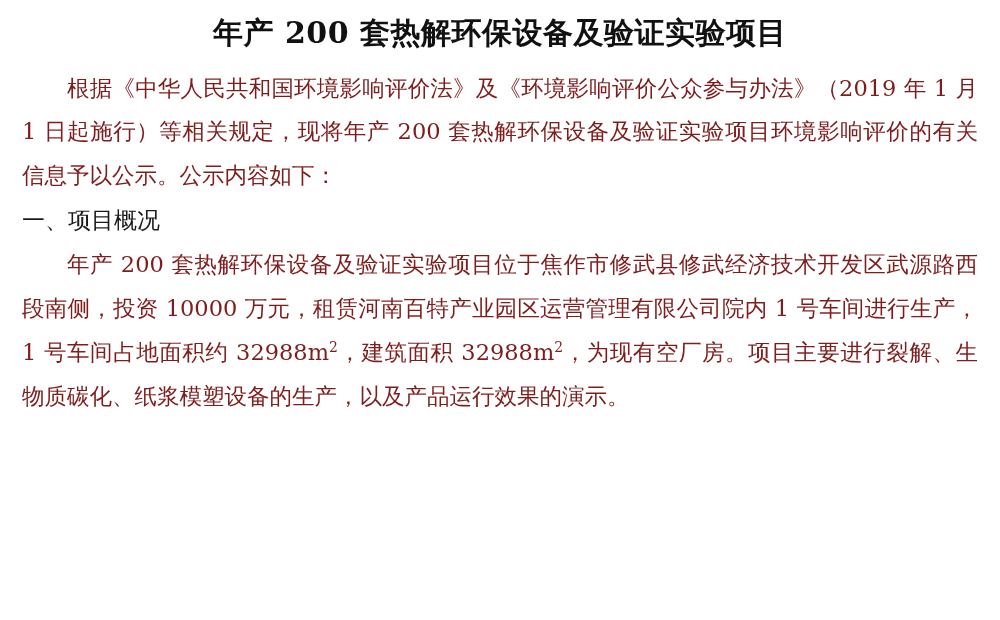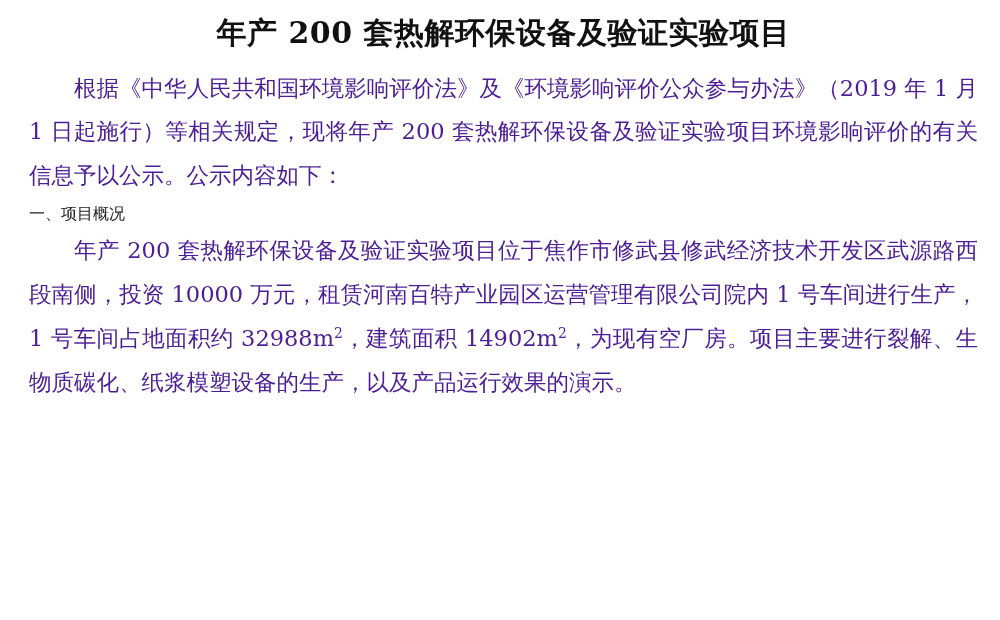--- a/index.html
+++ b/index.html
@@ -11,51 +11,51 @@
     width: 1000px;
     height: 620px;
     overflow: hidden;
     font-family: "DejaVu Serif", "Liberation Serif", serif;
     color: #1a1a1a;
   }
   .page {
     width: 1000px;
     height: 620px;
     box-sizing: border-box;
-    padding: 10px 22px 0 29px;
+    padding: 10px 22px 0 22px;
     background: #ffffff;
   }
   .doc-title {
     text-align: center;
     font-size: 30px;
     font-weight: bold;
     line-height: 1.55;
     letter-spacing: 0.5px;
     color: #111111;
     margin: 0;
   }
   .doc-title .line {
     display: block;
   }
   .body-text {
     font-size: 22.5px;
     line-height: 1.95;
-    color: #4c1d95;
+    color: #7f1d1d;
     text-align: justify;
     text-justify: inter-ideograph;
     margin: 0;
   }
   .para {
     margin-top: 10px;
   }
   .indent {
     text-indent: 2em;
   }
   .section-heading {
-    font-size: 16px;
+    font-size: 23px;
     line-height: 1.95;
     margin: 0;
     color: #1a1a1a;
   }
   sup {
     font-size: 0.62em;
     vertical-align: super;
     line-height: 0;
   }
 </style>
@@ -65,15 +65,15 @@
 <div class="page">
 
   <h1 class="doc-title">
     <span class="line">年产 200 套热解环保设备及验证实验项目</span>
   </h1>
 
   <p class="body-text para indent">根据《中华人民共和国环境影响评价法》及《环境影响评价公众参与办法》（2019 年 1 月 1 日起施行）等相关规定，现将年产 200 套热解环保设备及验证实验项目环境影响评价的有关信息予以公示。公示内容如下：</p>
 
   <p class="section-heading para">一、项目概况</p>
 
-  <p class="body-text indent"><span>年产 200 套热解环保设备及验证实验项目位于焦作市修武县修武经济技术开发区武源路西段南侧，投资 10000 万元，租赁河南百特产业园区运营管理有限公司院内 1 号车间进行生产，1 号车间占地面积约 32988m</span><sup>2</sup><span>，建筑面积 14902m</span><sup>2</sup><span>，为现有空厂房。项目主要进行裂解、生物质碳化、纸浆模塑设备的生产，以及产品运行效果的演示。</span></p>
+  <p class="body-text indent"><span>年产 200 套热解环保设备及验证实验项目位于焦作市修武县修武经济技术开发区武源路西段南侧，投资 10000 万元，租赁河南百特产业园区运营管理有限公司院内 1 号车间进行生产，1 号车间占地面积约 32988m</span><sup>2</sup><span>，建筑面积 32988m</span><sup>2</sup><span>，为现有空厂房。项目主要进行裂解、生物质碳化、纸浆模塑设备的生产，以及产品运行效果的演示。</span></p>
 
 </div>
 
 </body></html>

